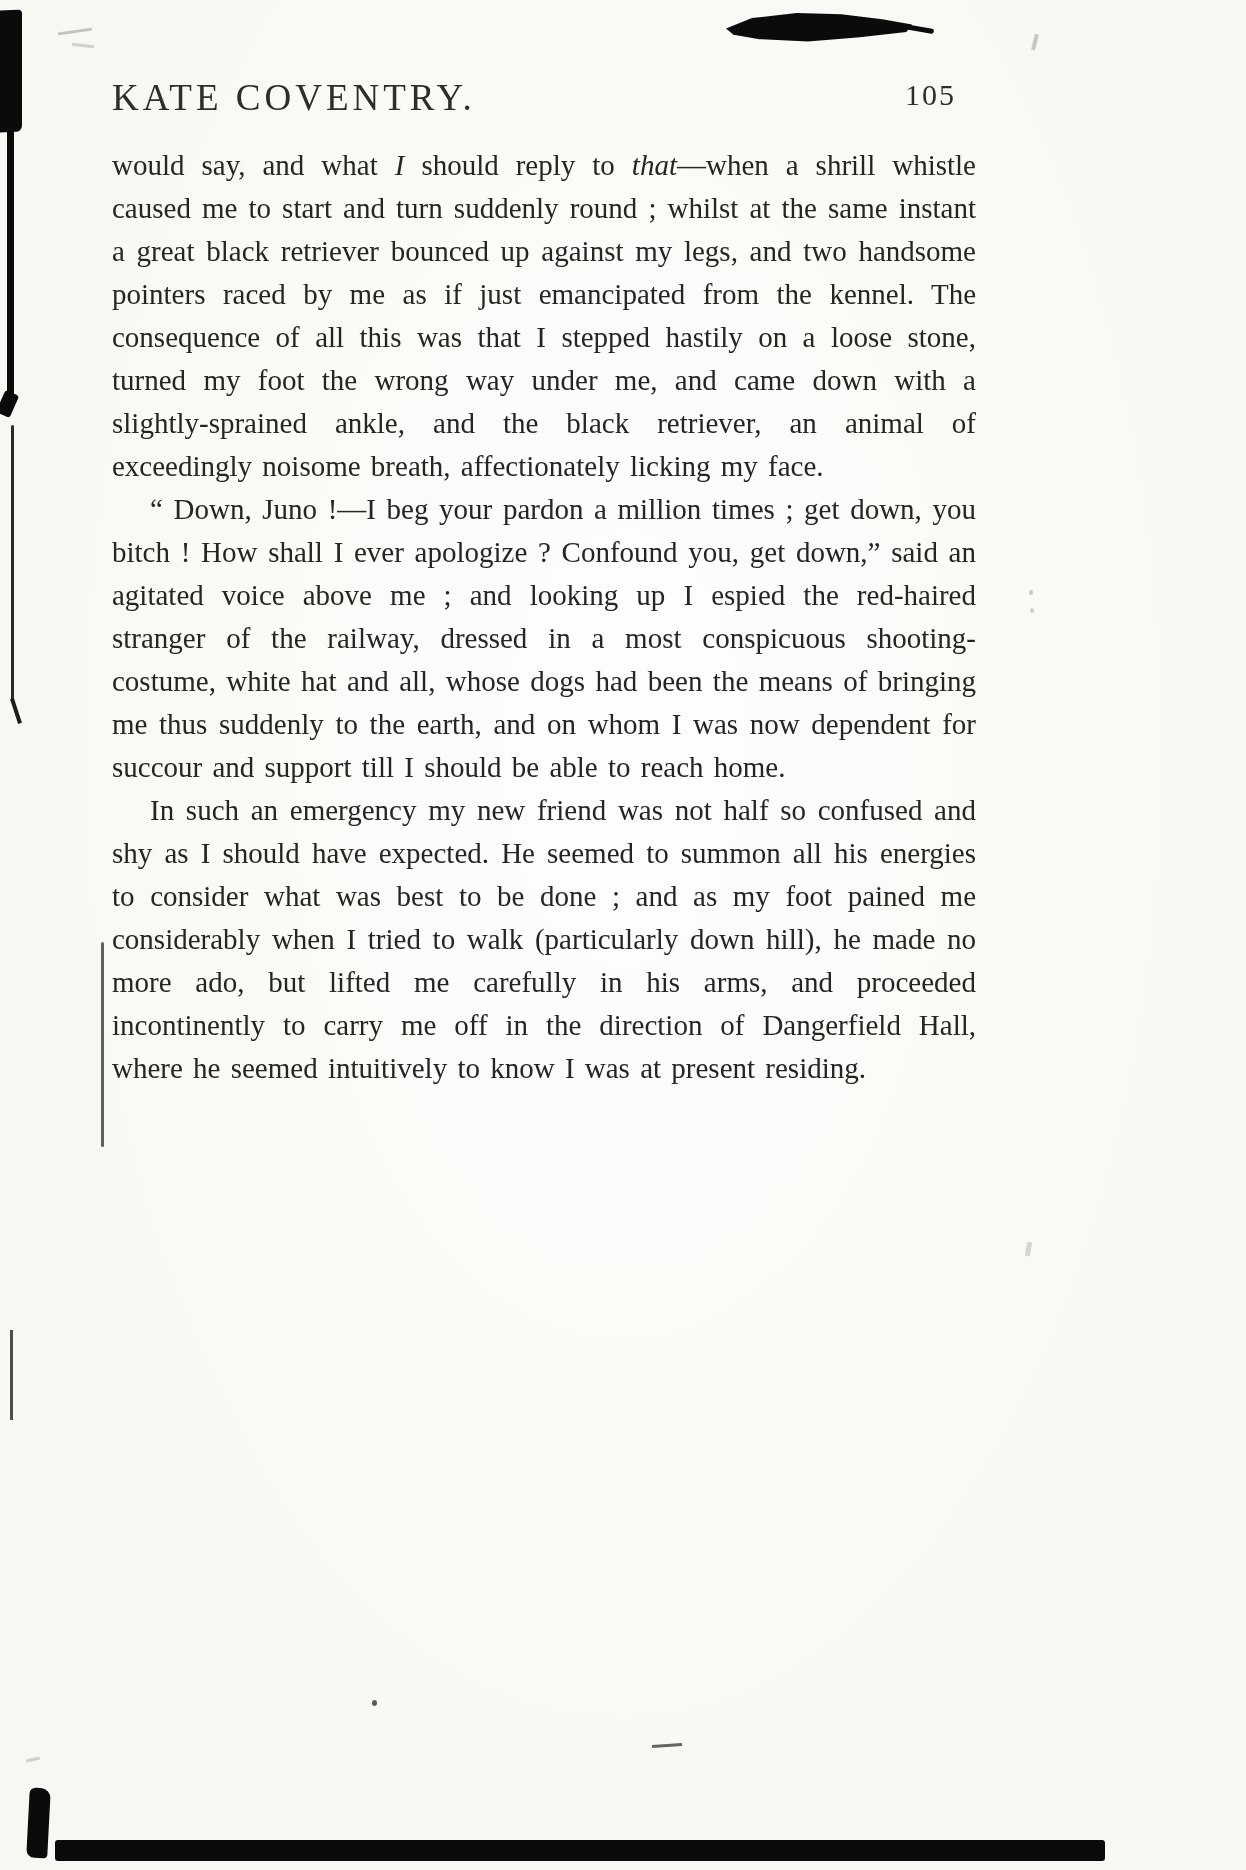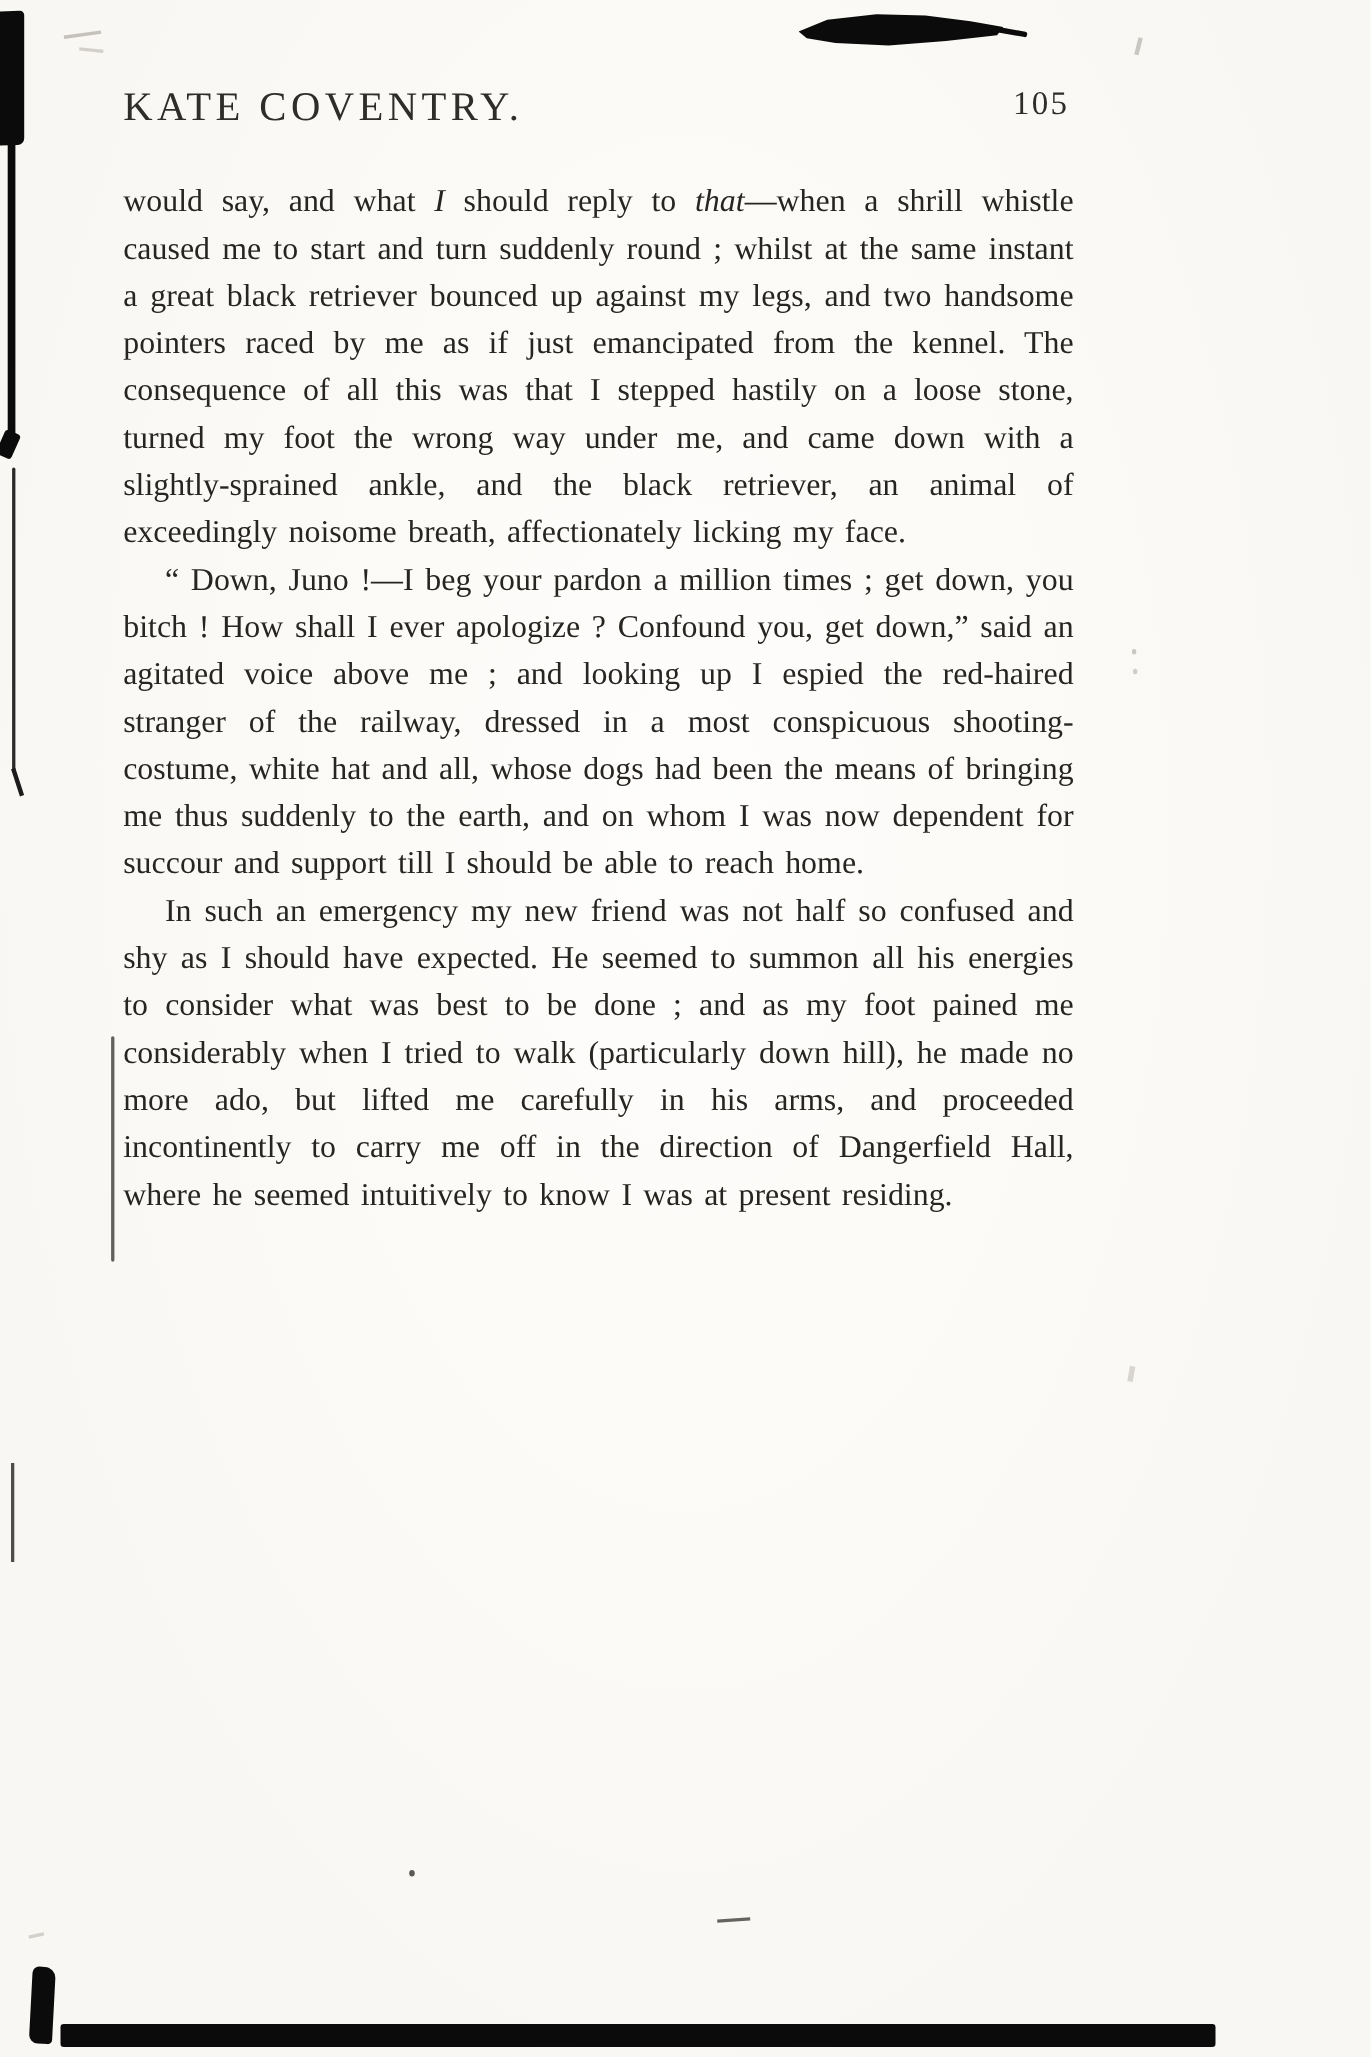--- a/index.html
+++ b/index.html
@@ -35,32 +35,32 @@
     position: absolute;
     left: 0;
     right: 0;
     text-align: left;
     font-size: 37px;
     letter-spacing: 4px;
     color: #2e2d2a;
   }
   .header .page-number {
     position: absolute;
-    right: 2px;
+    right: 18px;
     top: 2px;
     font-size: 30px;
     letter-spacing: 2px;
     color: #2e2d2a;
   }
 
   
   .body-text {
     position: absolute;
     left: 112px;
-    top: 162px;
+    top: 144px;
     width: 864px;
   }
   .body-text p {
     margin: 0;
     font-size: 29px;
     line-height: 43px;
     text-align: justify;
     word-spacing: 3px;
     color: #262522;
   }

